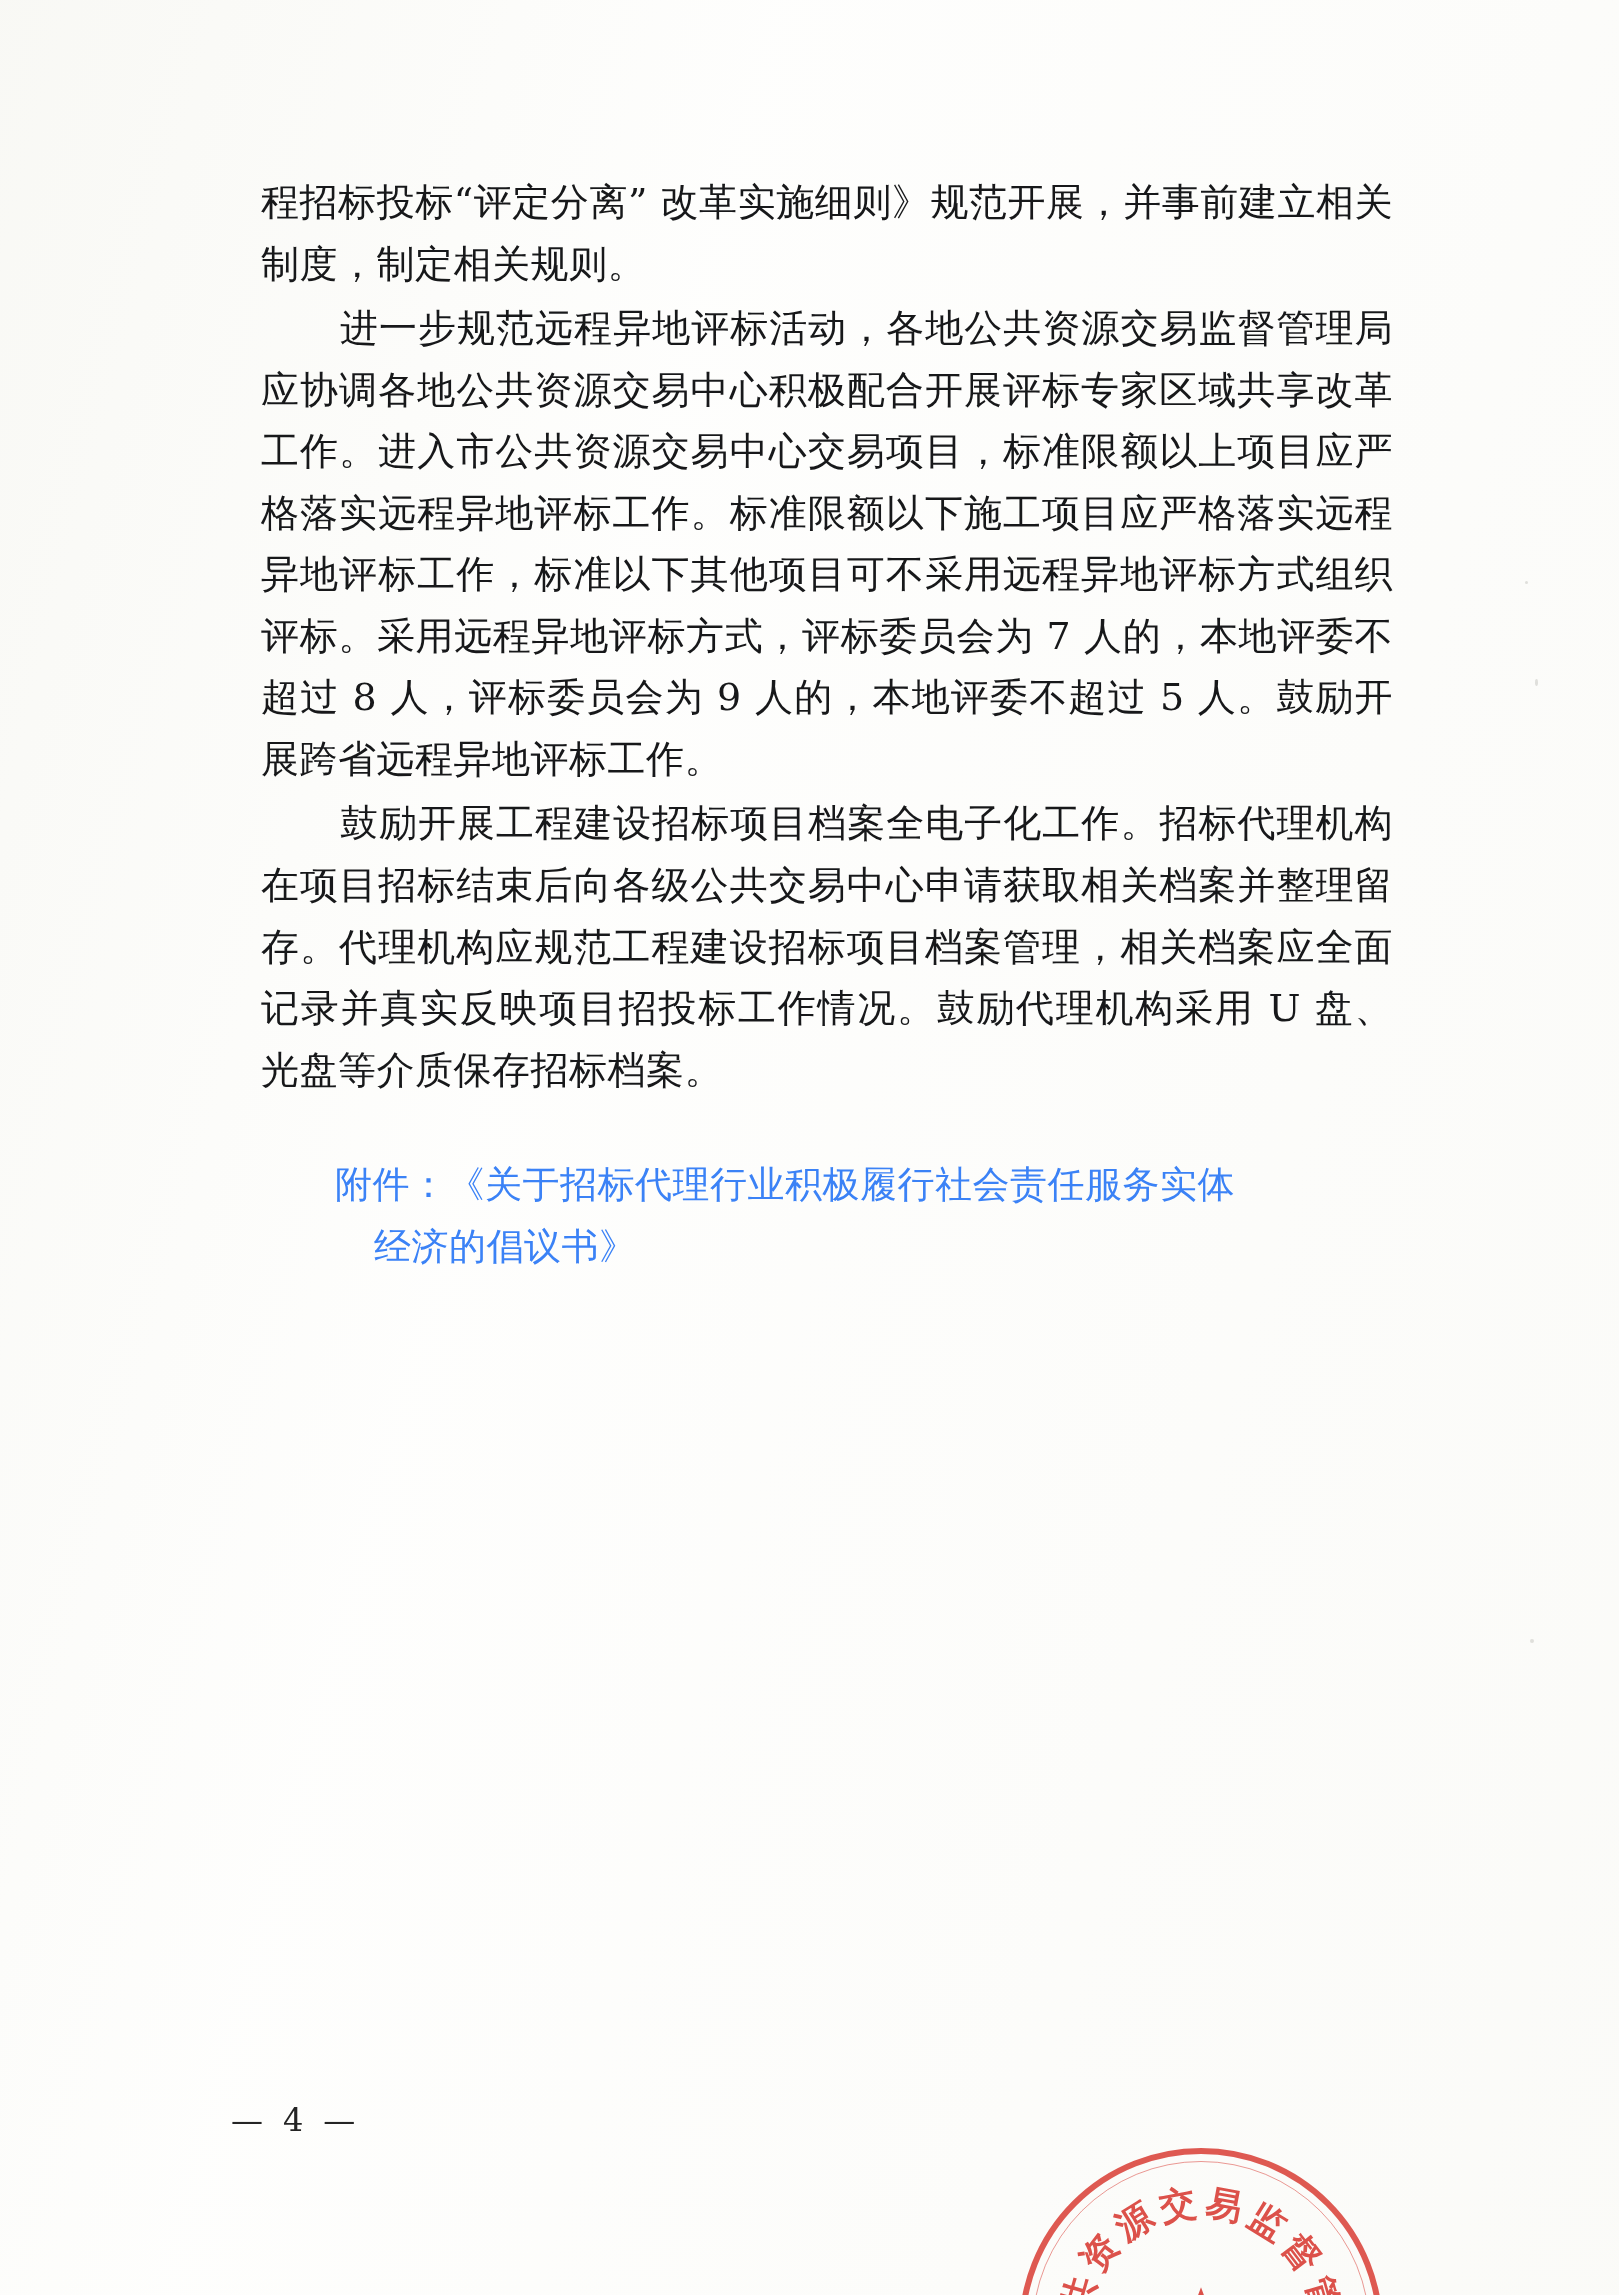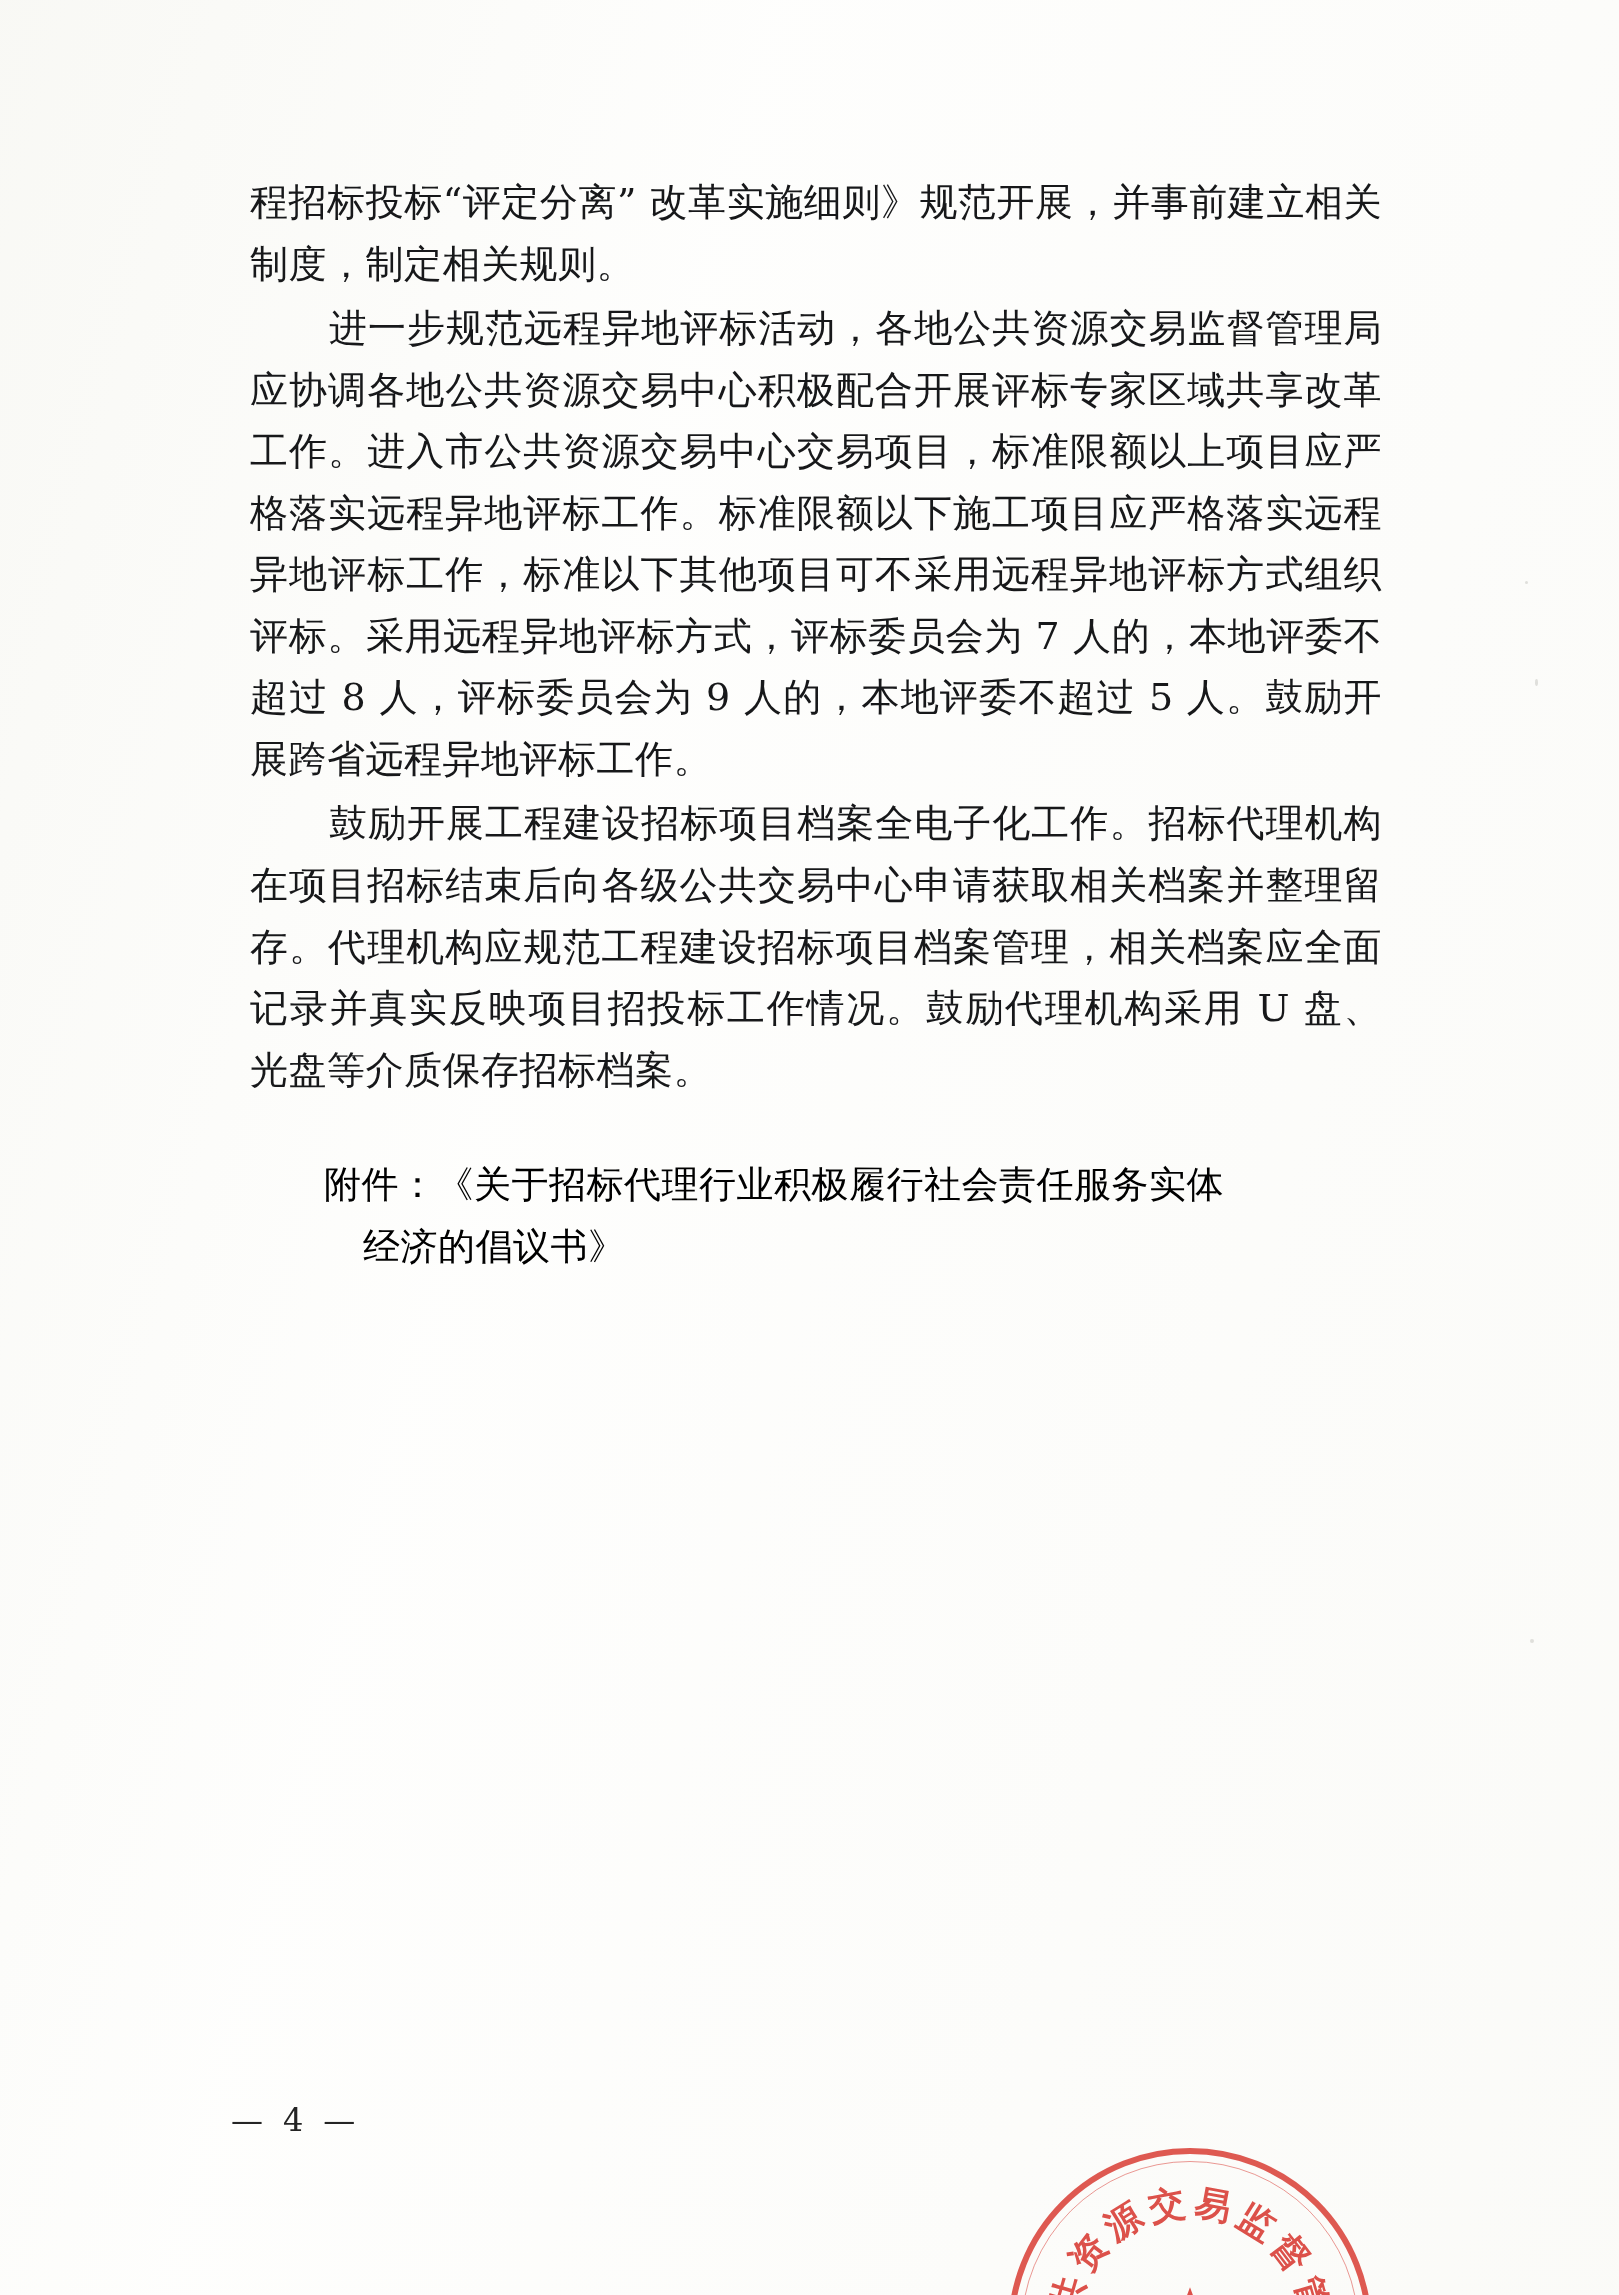--- a/index.html
+++ b/index.html
@@ -23,21 +23,21 @@
   }
   .page::before {
     content: "";
     position: absolute;
     inset: 0;
     background: linear-gradient(105deg, rgba(248,248,244,0.9) 0%, rgba(255,255,255,0.4) 35%, rgba(250,250,247,0.8) 100%);
     pointer-events: none;
   }
   .content {
     position: absolute;
-    left: 250px;
+    left: 261px;
     top: 172px;
     width: 1132px;
   }
   .para {
     font-size: 38px;
     line-height: 1.62;
     letter-spacing: 0.5px;
     text-align: justify;
     text-justify: inter-ideograph;
     color: #17181a;
@@ -45,21 +45,21 @@
     font-family: "DejaVu Serif", "Liberation Serif", serif;
   }
   .indent {
     text-indent: 79px;
   }
   .attachment-block {
     margin-top: 53px;
     font-size: 37px;
     line-height: 1.66;
     letter-spacing: 0.5px;
-    color: #000000;
+    color: #3b82f6;
   }
   .attachment-line1 {
     text-indent: 74px;
   }
   .attachment-line2 {
     text-indent: 113px;
   }
   
   .seal {
     position: absolute;

